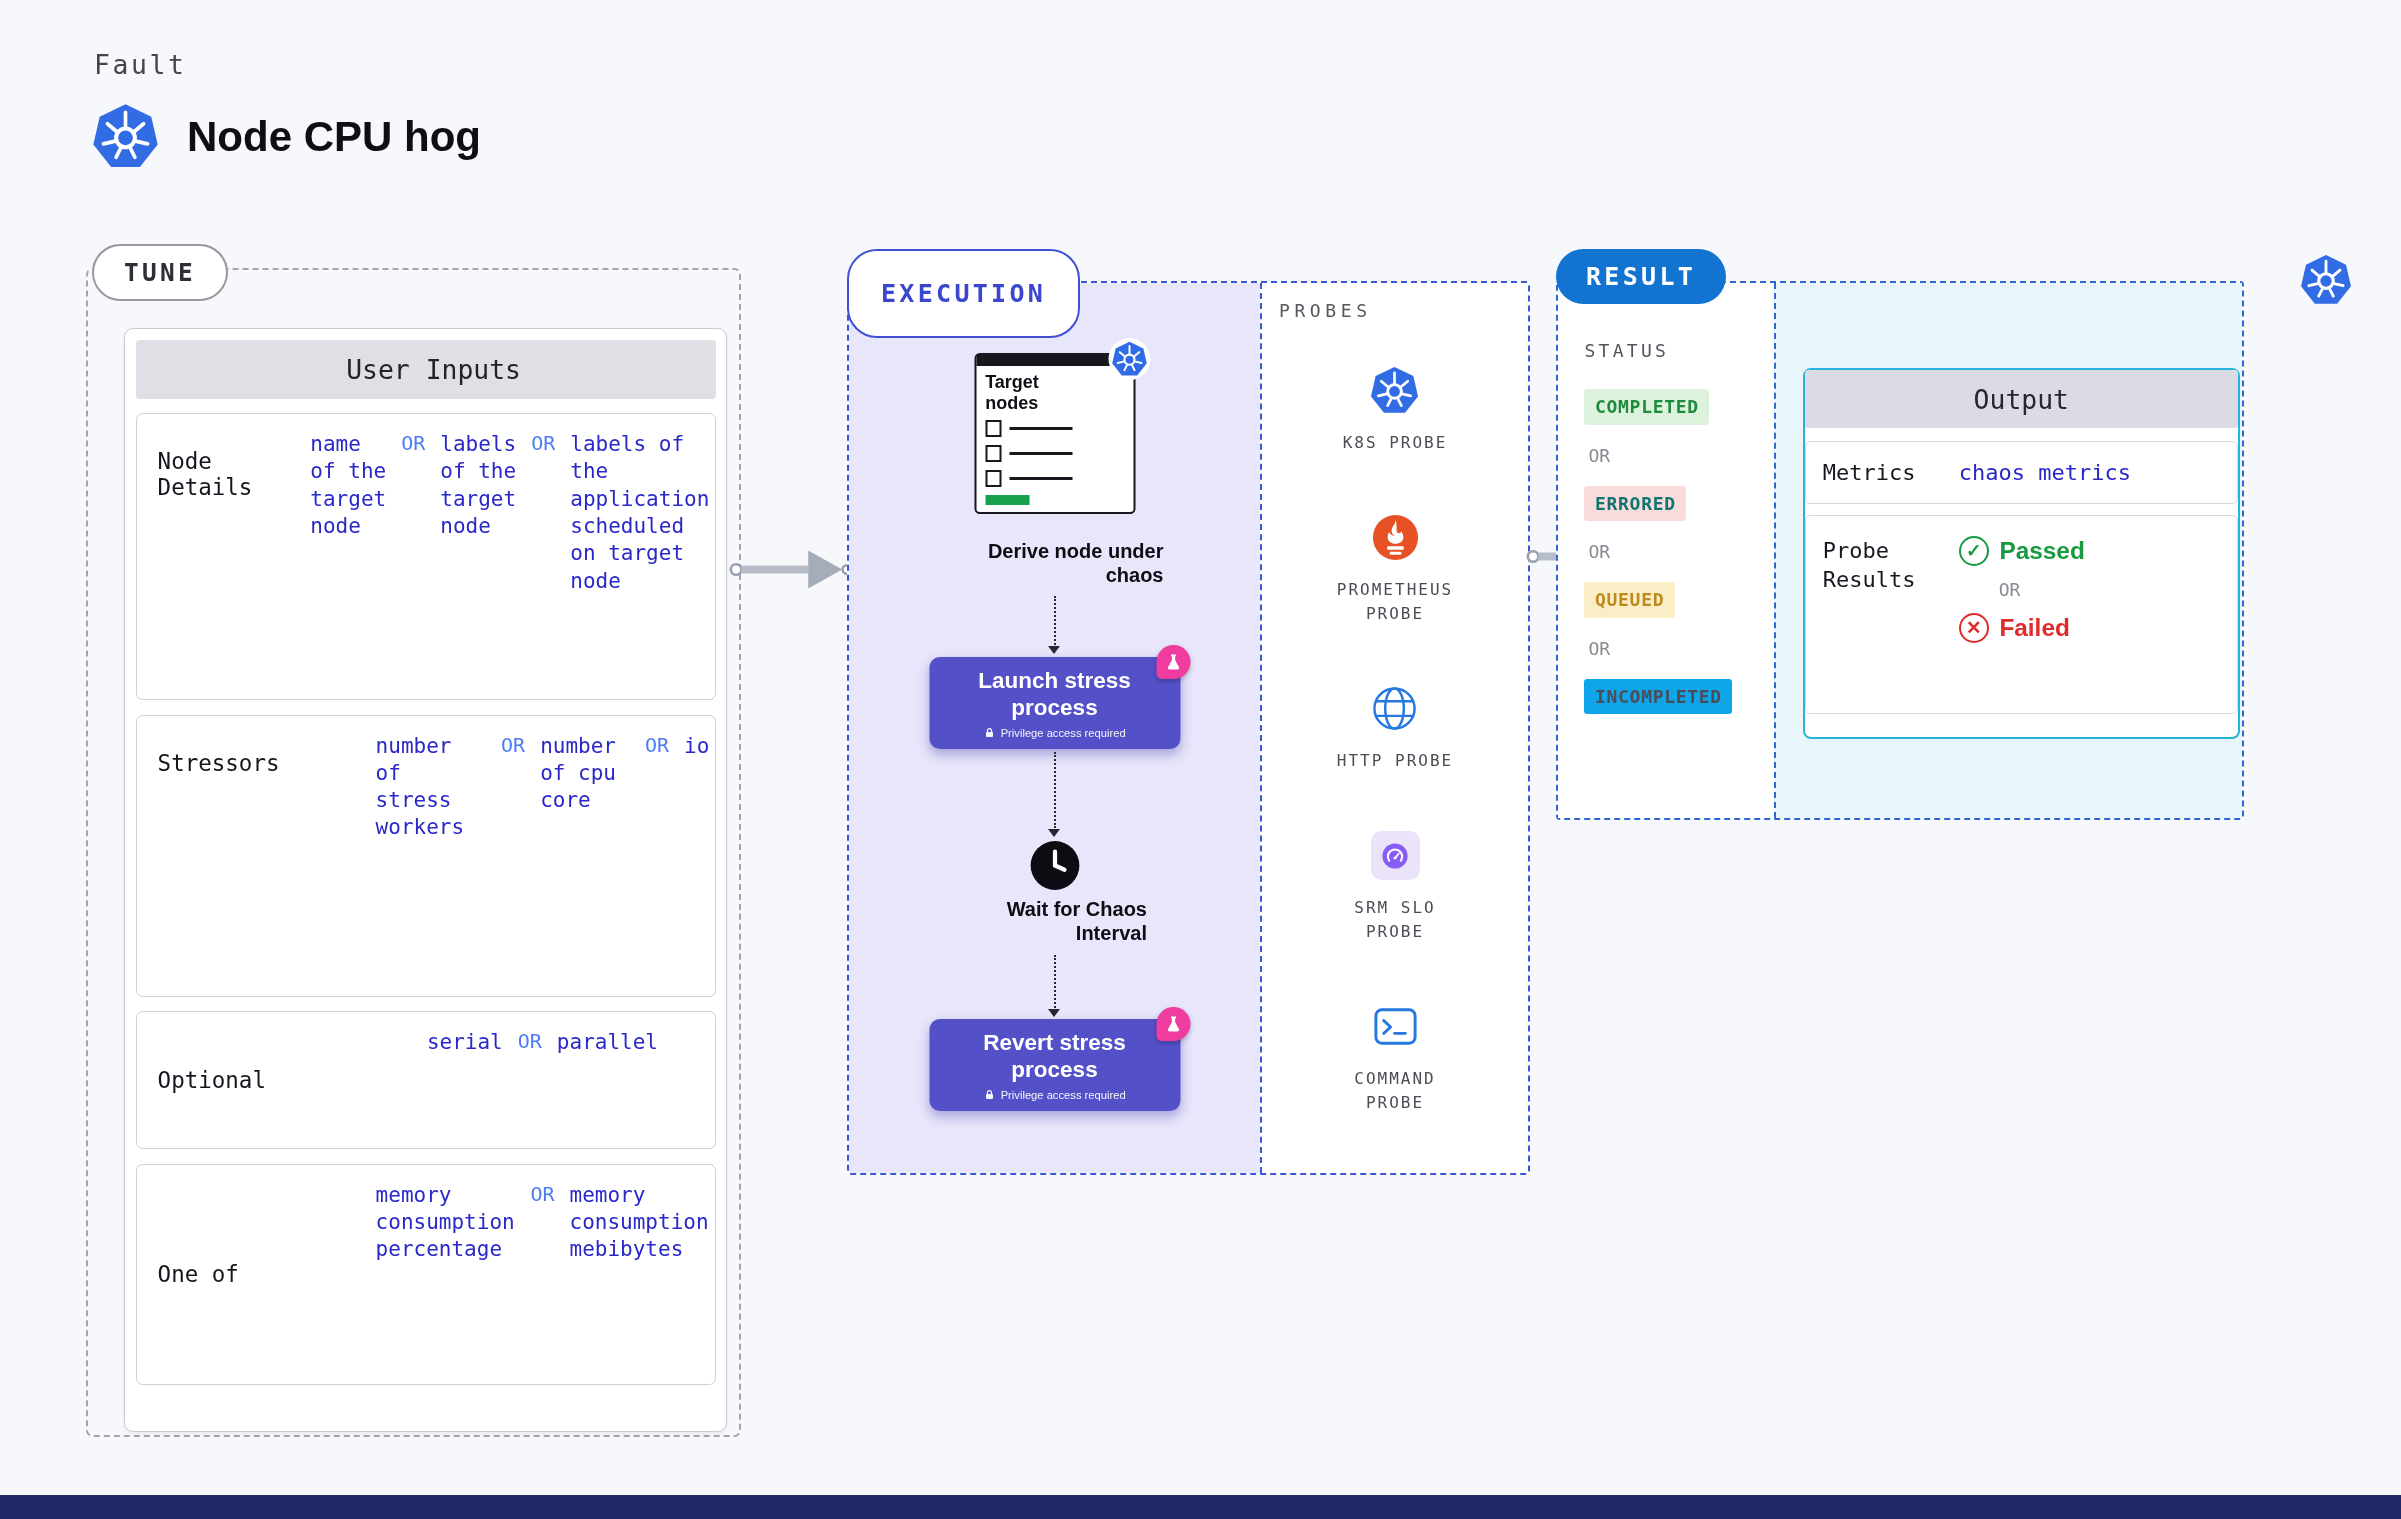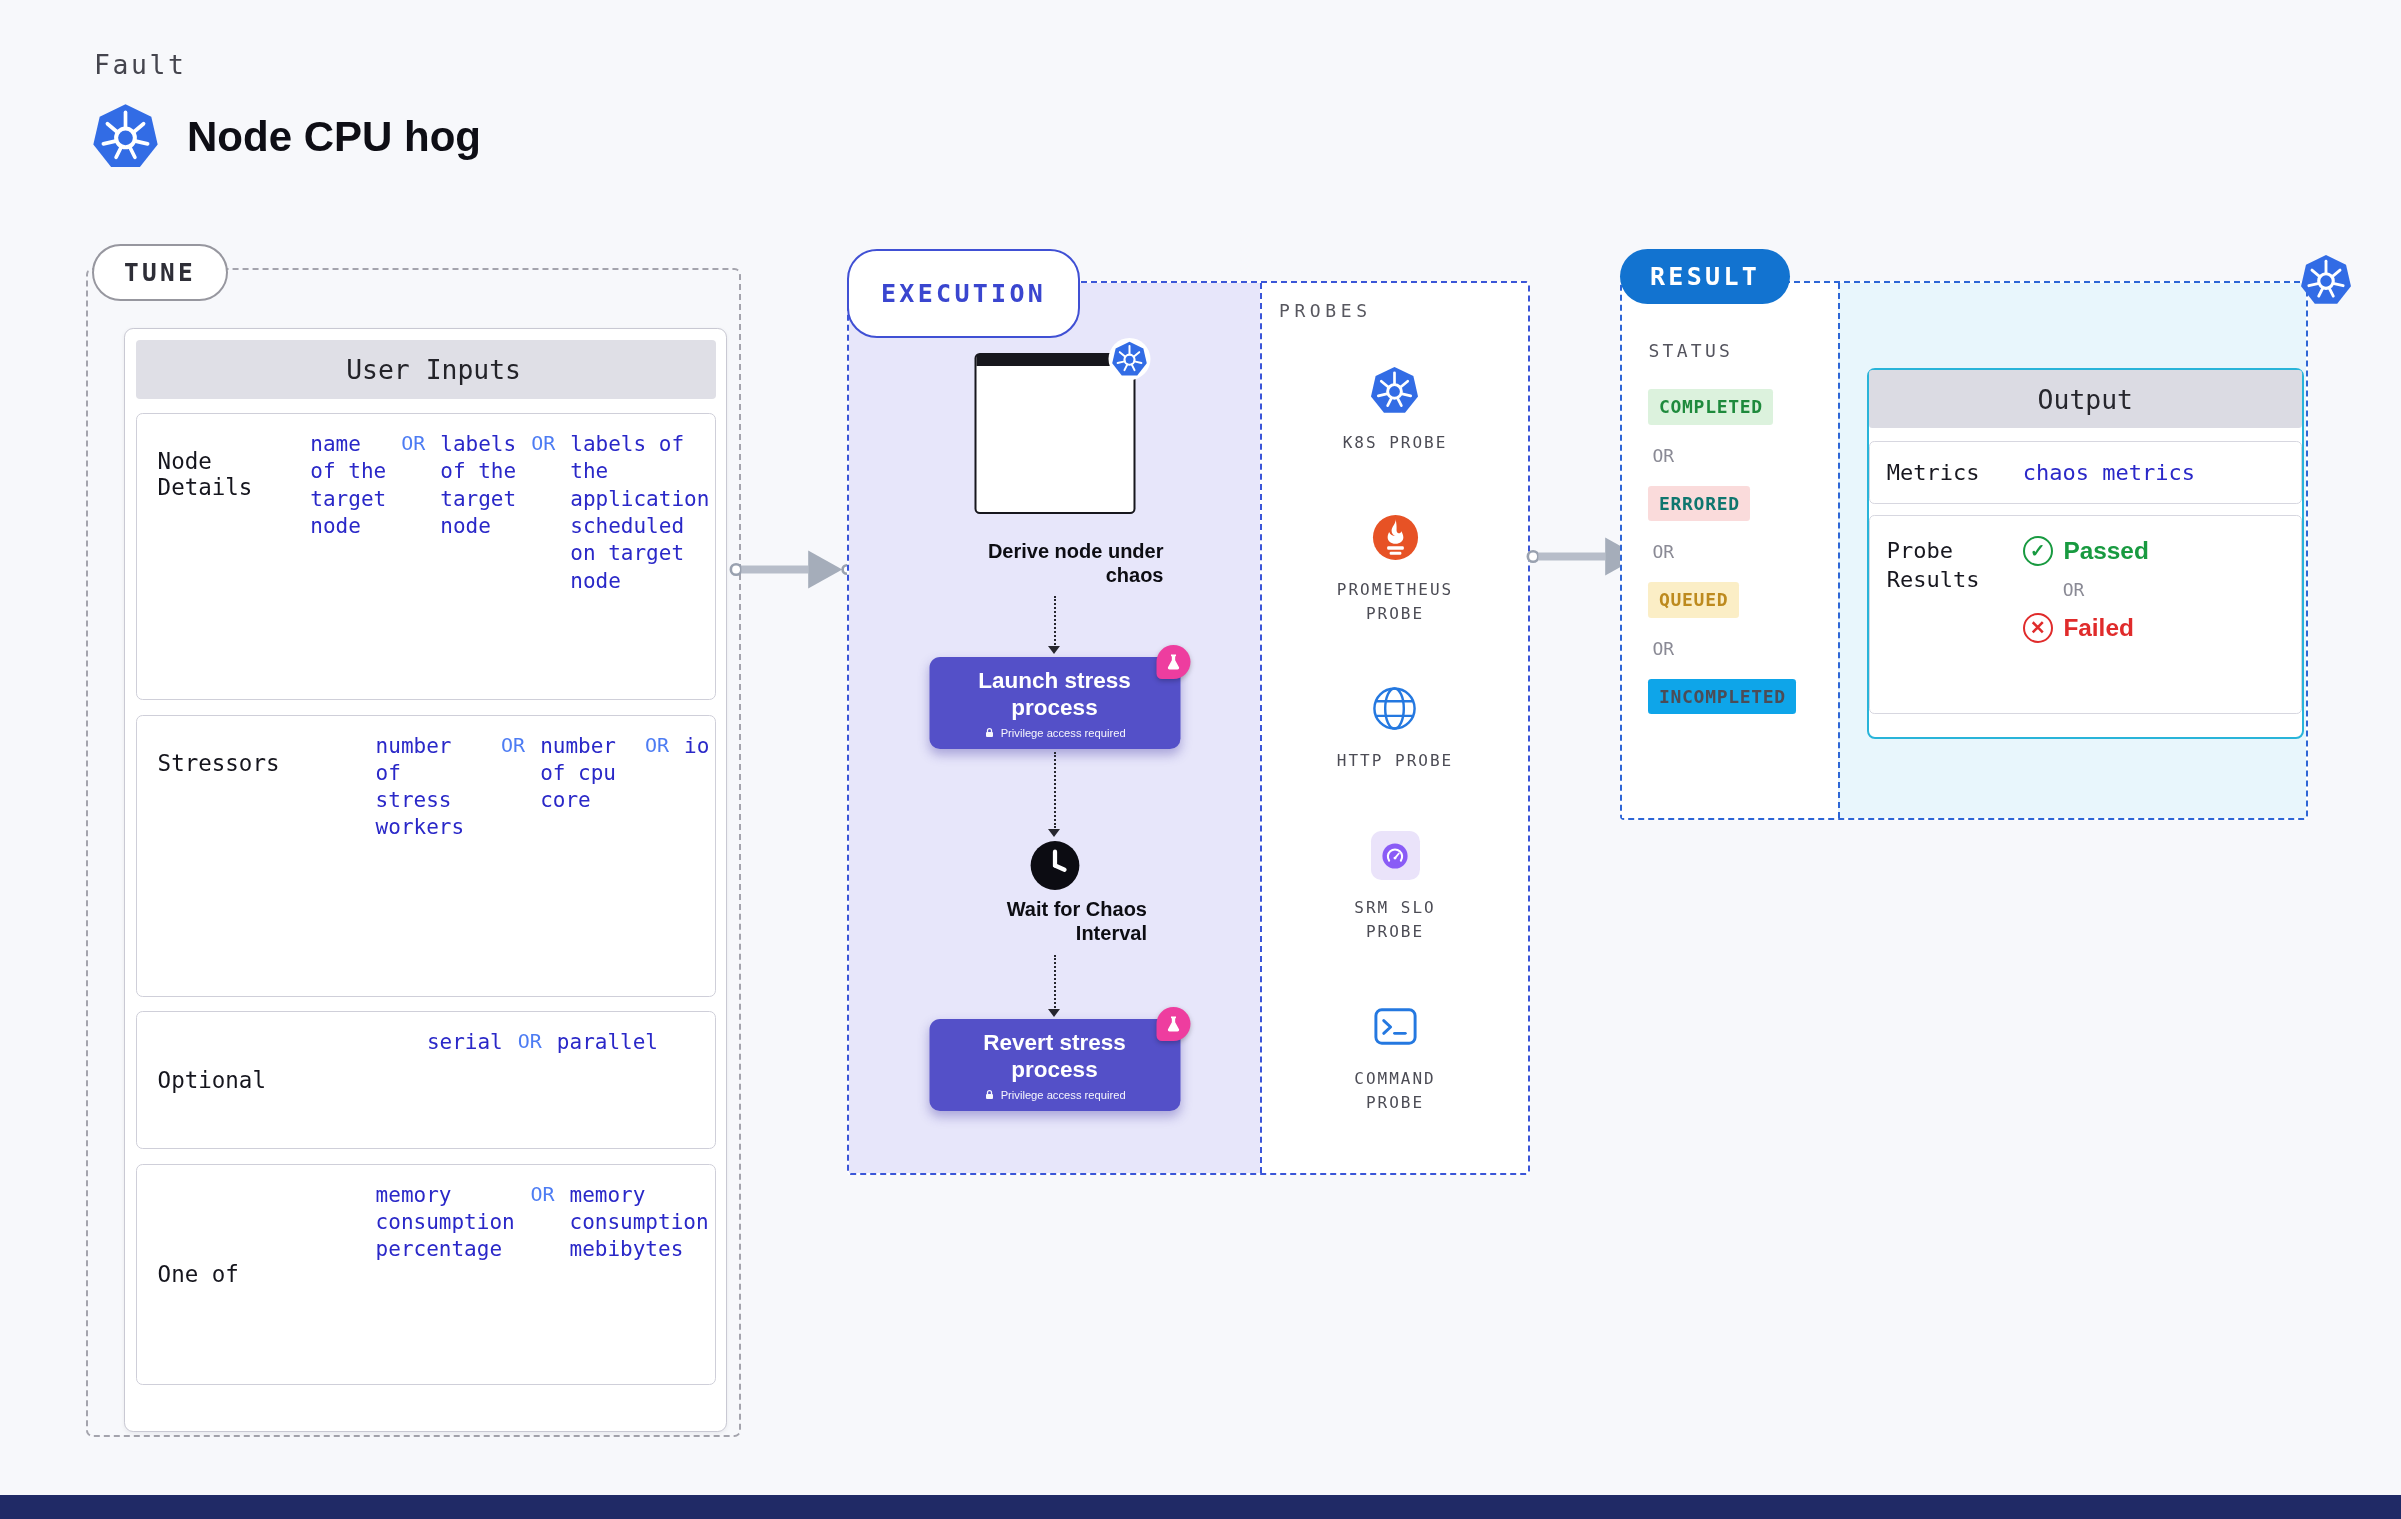--- a/index.html
+++ b/index.html
@@ -89,21 +89,21 @@
 
   .probes-title{position:absolute;left:17px;top:17px;font-size:18px;color:#57575f;letter-spacing:4.6px;}
   .probe-list{position:absolute;top:83px;left:0;right:0;display:flex;flex-direction:column;align-items:center;gap:58px;}
   .probe-item{display:flex;flex-direction:column;align-items:center;gap:16px;}
   .probe-icon{width:49px;height:49px;}
   .probe-label{font-size:16px;color:#4c4c55;letter-spacing:2px;text-align:center;line-height:1.5;max-width:139px;}
   .srm-tile{width:49px;height:49px;background:#eae3fa;border-radius:10.6px;display:flex;align-items:center;justify-content:center;}
   .srm-tile svg{width:42px;height:42px;}
 
   
-  .result{position:absolute;left:1620px;top:281px;width:684px;height:535px;
+  .result{position:absolute;left:1556px;top:281px;width:684px;height:535px;
     border:2px dashed #2e66d6;border-radius:4px;display:flex;background:#fff;}
   .result-left{width:190px;background:#fff;padding:57px 0 0 26.4px;}
   .result-right{flex:1;background:#e8f6fc;border-left:2px dashed #2e66d6;position:relative;}
   .status-title{font-size:18px;letter-spacing:3.3px;color:#54545e;margin-bottom:28px;}
   .status-stack{display:flex;flex-direction:column;align-items:flex-start;gap:20px;}
   .sbadge{font-size:18px;font-weight:700;padding:7.3px 10.6px;border-radius:3.3px;letter-spacing:0.7px;}
   .sb-completed{background:#dcf2dd;color:#1e8a3c;}
   .sb-errored{background:#fadbdb;color:#0f766e;}
   .sb-queued{background:#fbeec6;color:#bd8a1e;}
   .sb-incompleted{background:#0ea5e9;color:#4c4c56;}
@@ -215,20 +215,36 @@
   <circle cx="179" cy="45" r="6.5" fill="#fff" stroke="#99a1af" stroke-width="4"></circle>
 </svg>
 
 <div class="exec">
   <div class="pill exec-pill mono">EXECUTION</div>
 
   <div class="exec-left">
 
     <div class="tcard">
       <div class="tcard-bar"></div>
+      <div class="tcard-body">
+        <div class="tcard-title">Target nodes</div>
+        <div class="tcheck-row">
+          <div class="tcheck-box"></div>
+          <div class="tcheck-line"></div>
+        </div>
+        <div class="tcheck-row">
+          <div class="tcheck-box"></div>
+          <div class="tcheck-line"></div>
+        </div>
+        <div class="tcheck-row">
+          <div class="tcheck-box"></div>
+          <div class="tcheck-line"></div>
+        </div>
+        <div class="tprogress"></div>
+      </div>
       <div class="tcard-badge">
         <svg viewBox="0 0 100 100">
           <polygon points="50,2 88.5,20.5 98,62 71.5,95.5 28.5,95.5 2,62 11.5,20.5" fill="#326ce5"></polygon>
           <circle cx="50" cy="52" r="14" fill="none" stroke="#fff" stroke-width="6"></circle>
           <g stroke="#fff" stroke-width="5.5" stroke-linecap="round">
             <line x1="50" y1="37" x2="50" y2="14"></line>
               <line x1="61.5" y1="44" x2="77" y2="31"></line>
             <line x1="63.5" y1="56.5" x2="83" y2="61"></line>
               <line x1="56" y1="65" x2="64" y2="81"></line>
             <line x1="44" y1="65" x2="36" y2="81"></line>

